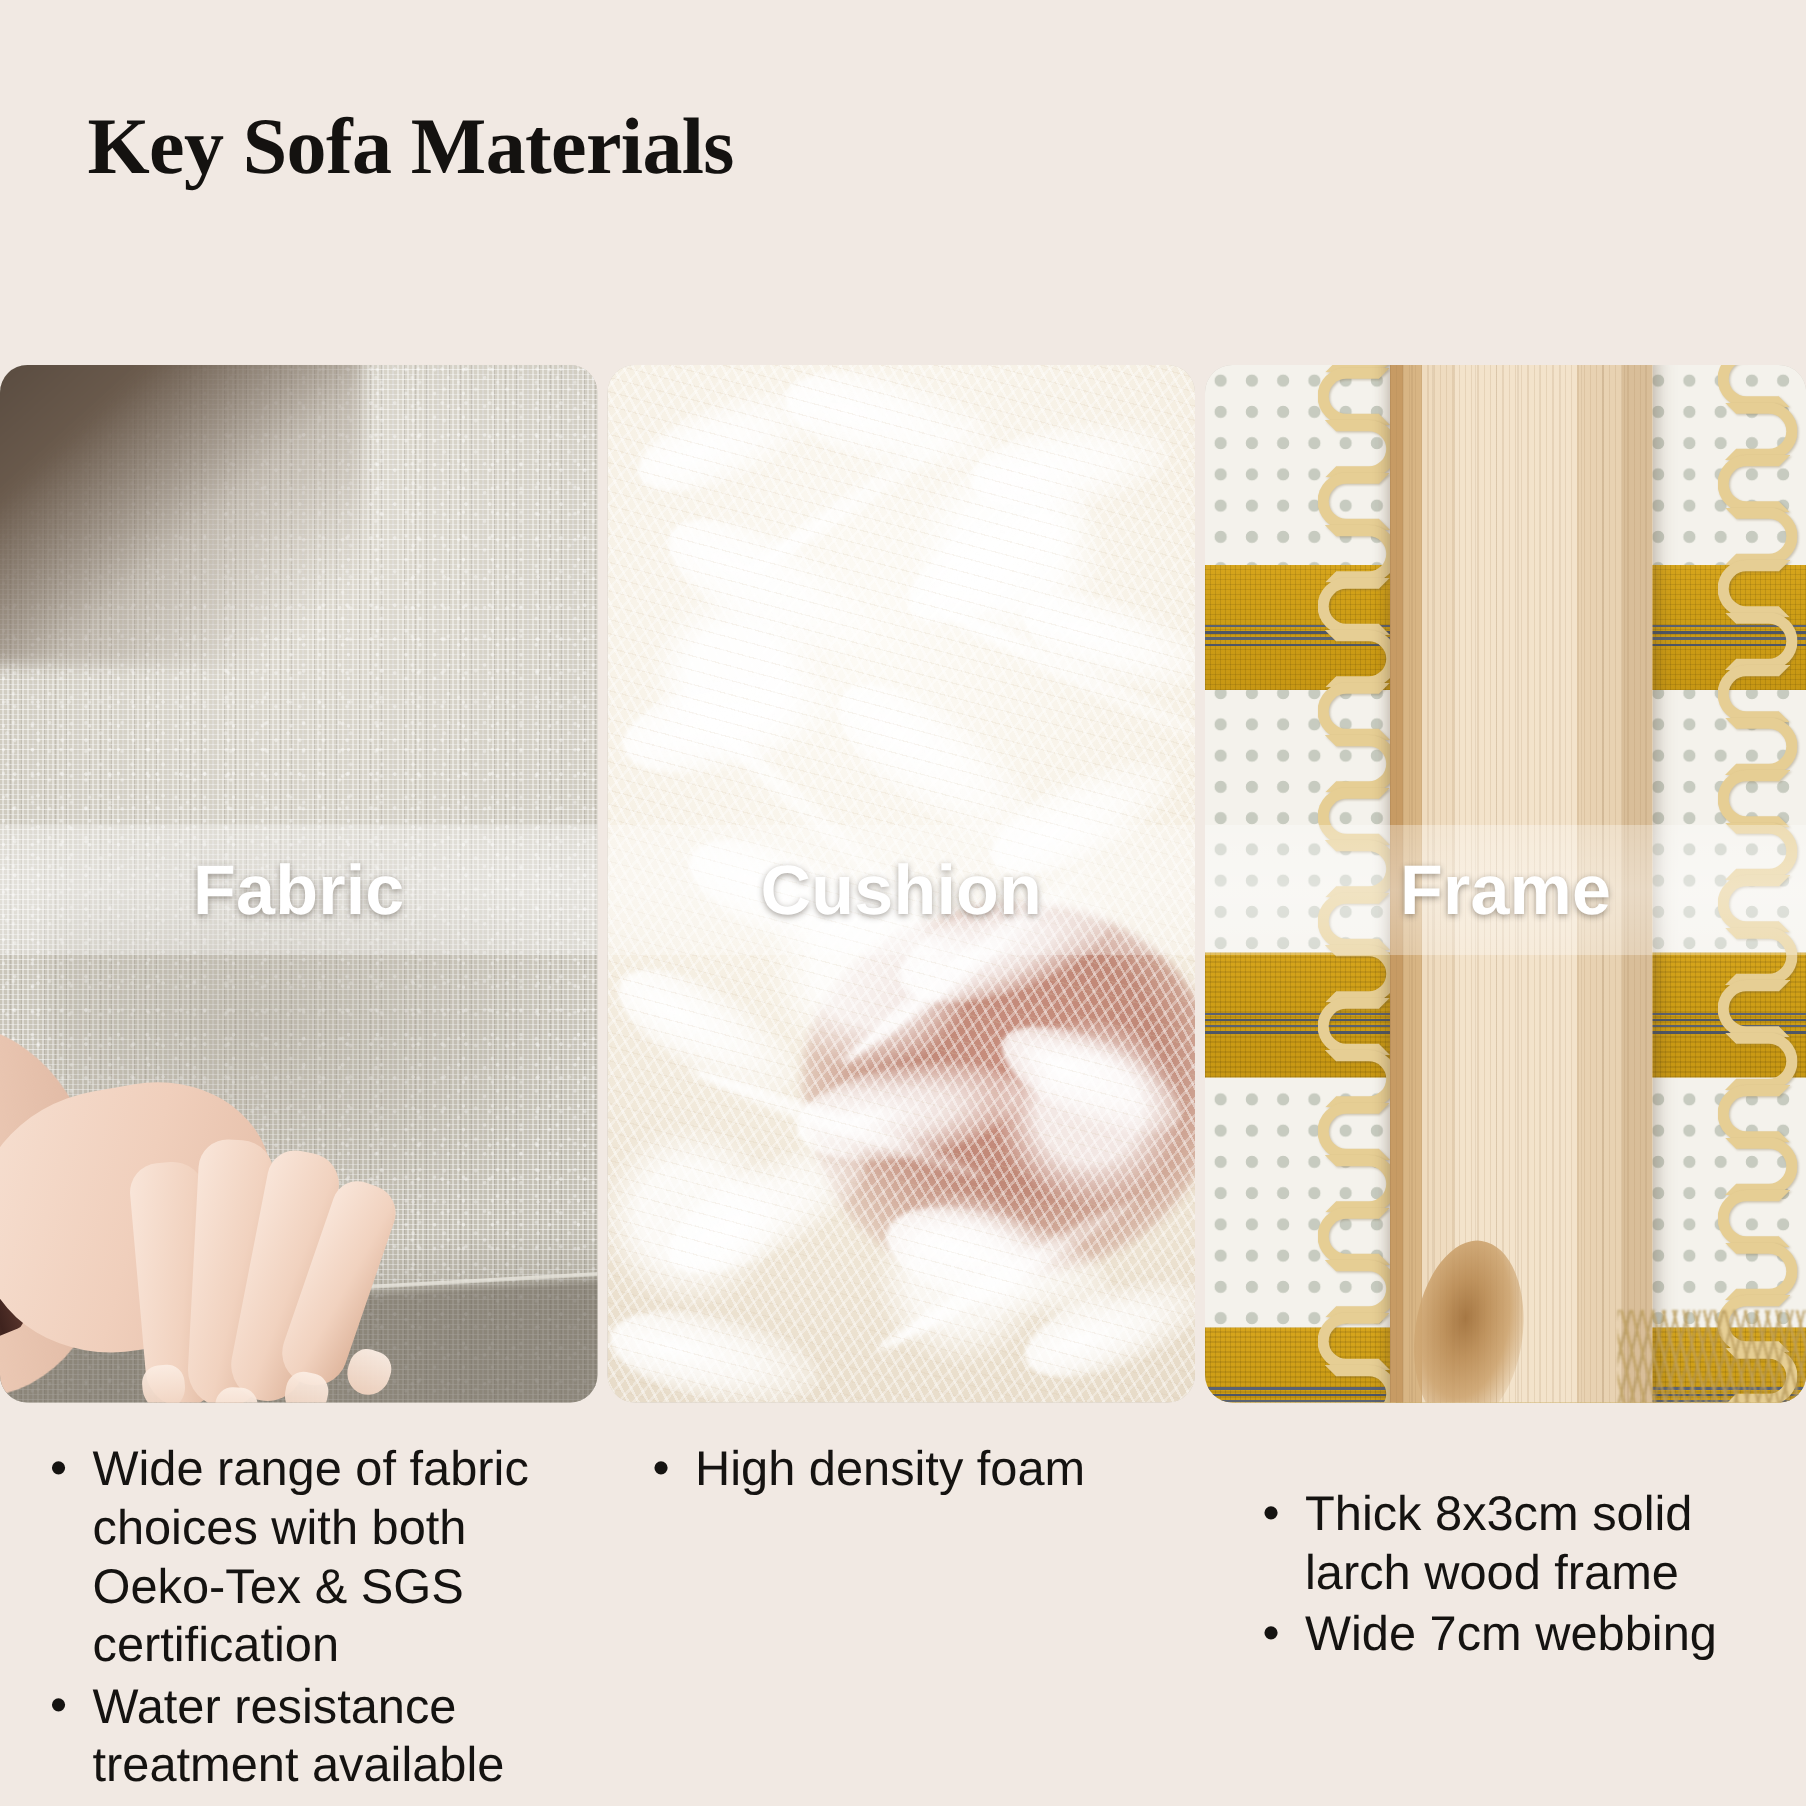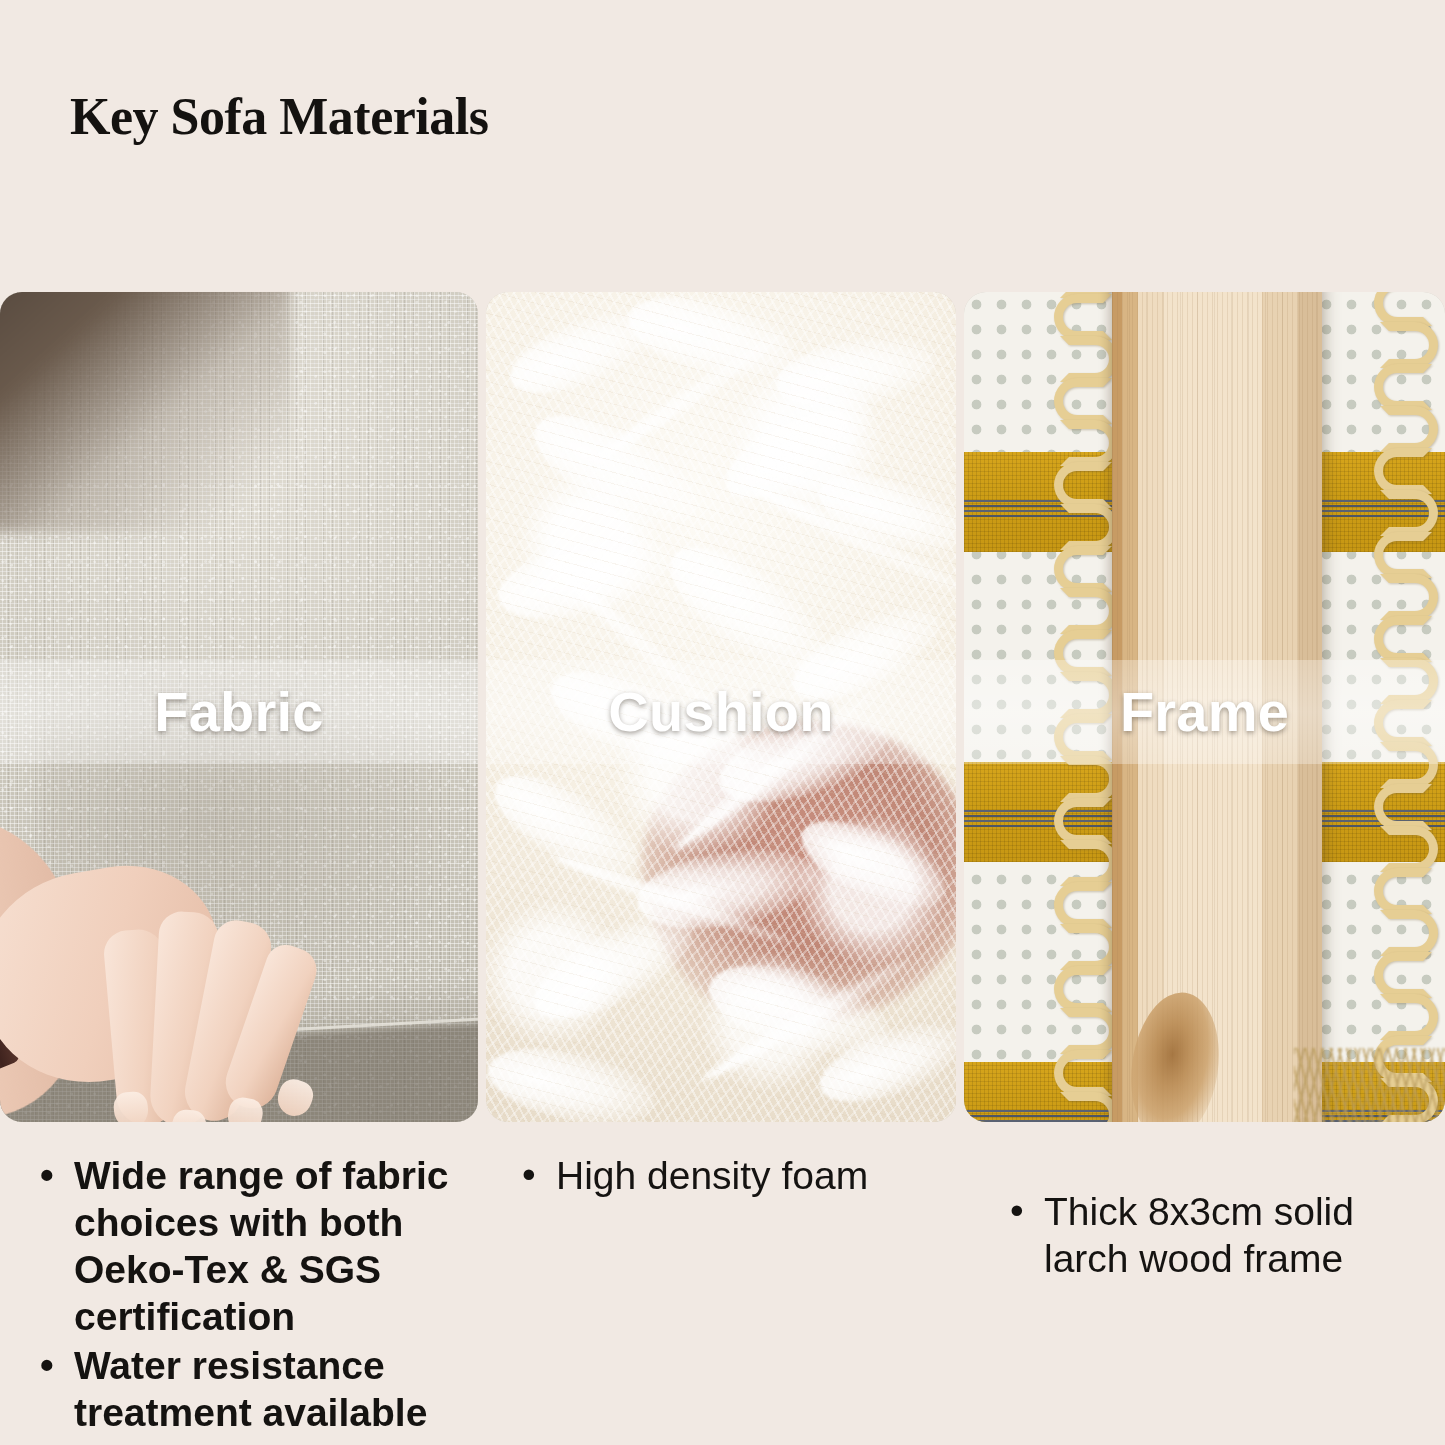--- a/index.html
+++ b/index.html
@@ -26,21 +26,21 @@
     left: 0;
     top: 0;
     width: 1445px;
     height: 292px;
     box-sizing: border-box;
     padding: 78px 70px 0 70px;
   }
   .title {
     font-family: "Liberation Serif", "DejaVu Serif", serif;
     font-weight: bold;
-    font-size: 52px;
+    font-size: 64px;
     line-height: 78px;
     letter-spacing: -0.5px;
     color: #141210;
     margin: 0;
     white-space: nowrap;
   }
   .subtitle {
     font-family: "Liberation Sans", sans-serif;
     font-weight: normal;
     font-size: 45px;
@@ -379,21 +379,21 @@
     position: absolute;
     left: 0;
     top: 1152px;
     width: 1445px;
     height: 293px;
   }
   .bcol {
     position: absolute;
     top: 0;
   }
-  .bcol.c0 { left: 34px;   width: 452px; font-weight: bold; }
+  .bcol.c0 { left: 34px;   width: 452px; }
   .bcol.c1 { left: 516px;  width: 446px; }
   .bcol.c2 { left: 1004px; width: 441px; margin-top: 36px; }
   ul.blist {
     list-style: none;
     margin: 0;
     padding: 0;
   }
   ul.blist li {
     position: relative;
     padding-left: 40px;
@@ -571,17 +571,18 @@
       </ul>
     </div>
     <div class="bcol c1">
       <ul class="blist">
         <li>High density foam</li>
       </ul>
     </div>
     <div class="bcol c2">
       <ul class="blist">
         <li>Thick 8x3cm solid larch wood frame</li>
+        <li>Wide 7cm webbing</li>
       </ul>
     </div>
   </div>
 
 </div>
 
 </body></html>

